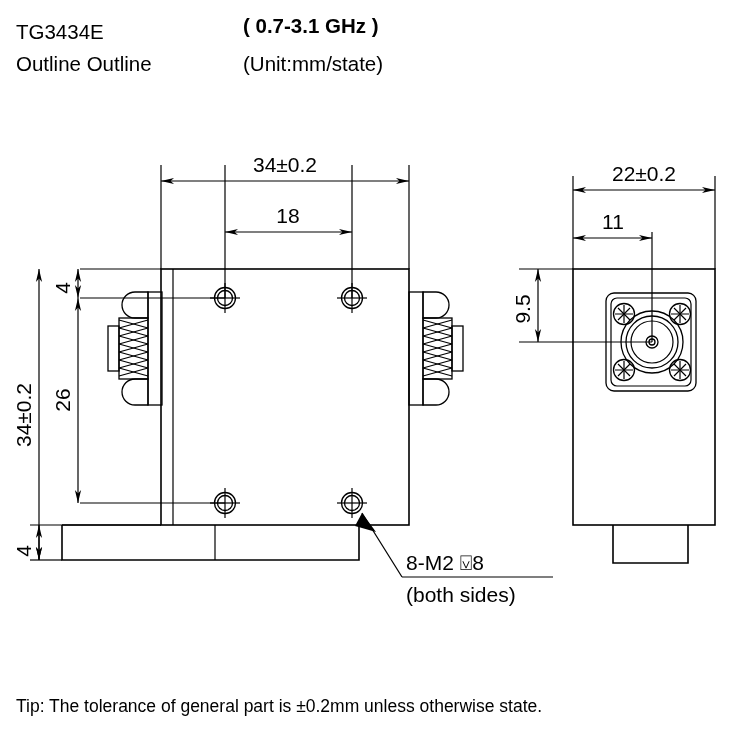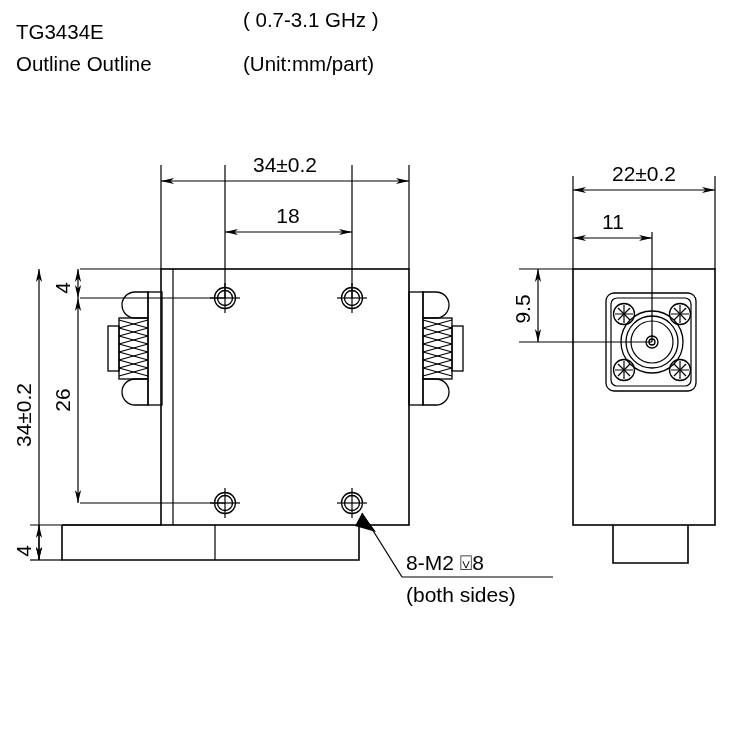--- a/index.html
+++ b/index.html
@@ -24,21 +24,21 @@
   }
   .hdr-line {
     position: absolute;
     font-family: "Liberation Sans", sans-serif;
     font-size: 20.5px;
     color: #000;
     white-space: pre;
     letter-spacing: 0px;
   }
   #hdr-model  { left: 16px;  top: 20px; }
-  #hdr-freq   { left: 243px; top: 8px; }
+  #hdr-freq   { left: 243px; top: 14px; font-weight: bold; }
   #hdr-sub    { left: 16px;  top: 52px; }
   #hdr-unit   { left: 243px; top: 52px; }
   #footer-note {
     position: absolute;
     left: 16px;
     top: 696px;
     font-family: "Liberation Sans", sans-serif;
     font-size: 17.5px;
     white-space: pre;
   }
@@ -59,21 +59,21 @@
   .arrow { fill: #000; stroke: none; }
 </style>
 </head>
 <body>
 
 <div id="sheet">
 
   <div class="hdr-line" id="hdr-model">TG3434E</div>
   <div class="hdr-line" id="hdr-freq">( 0.7-3.1 GHz )</div>
   <div class="hdr-line" id="hdr-sub">Outline Outline</div>
-  <div class="hdr-line" id="hdr-unit">(Unit:mm/part)</div>
+  <div class="hdr-line" id="hdr-unit">(Unit:mm/state)</div>
 
   <svg id="drawing" width="750" height="750" viewBox="0 0 750 750">
 
     <defs>
       <marker id="arrIn" markerWidth="14" markerHeight="8" refX="13" refY="4" orient="auto" markerUnits="userSpaceOnUse">
         <path d="M13,4 L0,0.9 L3.4,4 L0,7.1 Z" class="arrow"></path>
       </marker>
       <marker id="arrOut" markerWidth="14" markerHeight="8" refX="1" refY="4" orient="auto" markerUnits="userSpaceOnUse">
         <path d="M1,4 L14,0.9 L10.6,4 L14,7.1 Z" class="arrow"></path>
       </marker>
@@ -258,14 +258,15 @@
       <text class="dimtxt" x="613" y="229" text-anchor="middle">11</text>
     </g>
 
     <g>
       <line x1="538" y1="269" x2="538" y2="342" class="ln-t" marker-start="url(#arrOut)" marker-end="url(#arrIn)"></line>
       <text class="dimtxt" x="530" y="309" text-anchor="middle" transform="rotate(-90 530 309)">9.5</text>
     </g>
 
   </svg>
 
+  <div id="footer-note">Tip: The tolerance of general part is ±0.2mm unless otherwise state.</div>
 
 </div>
 
 </body></html>

